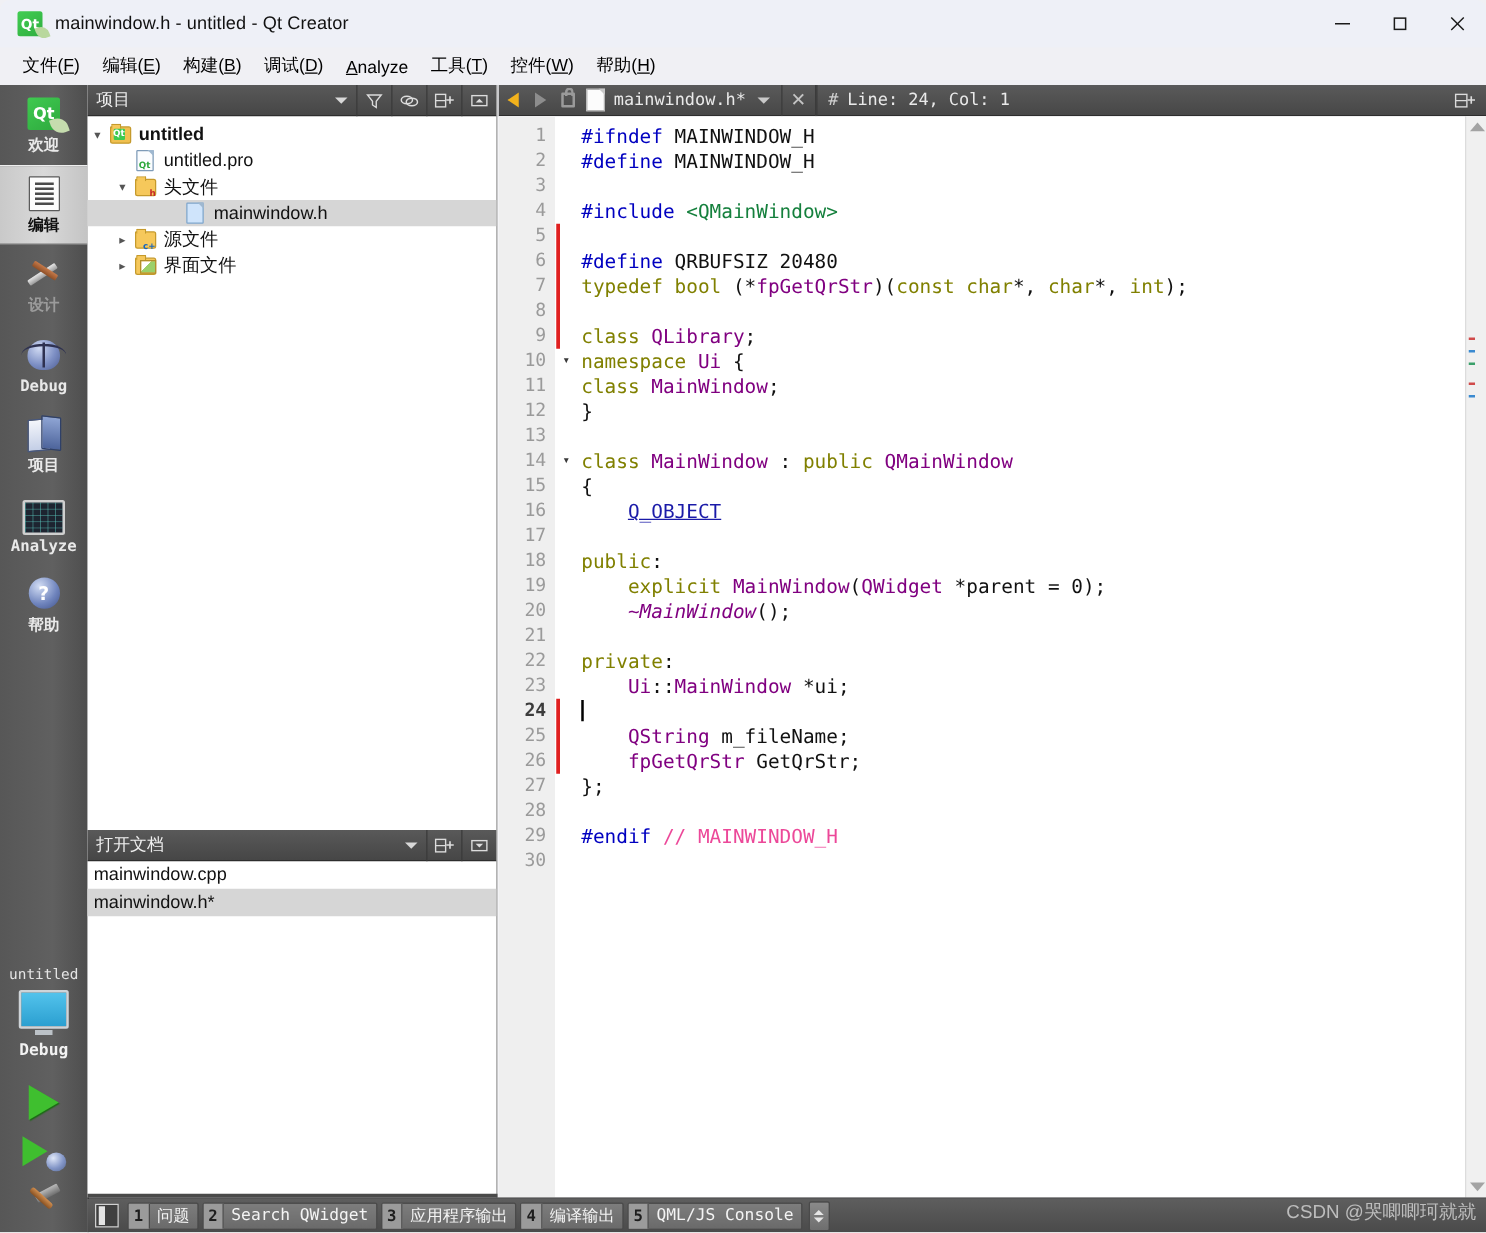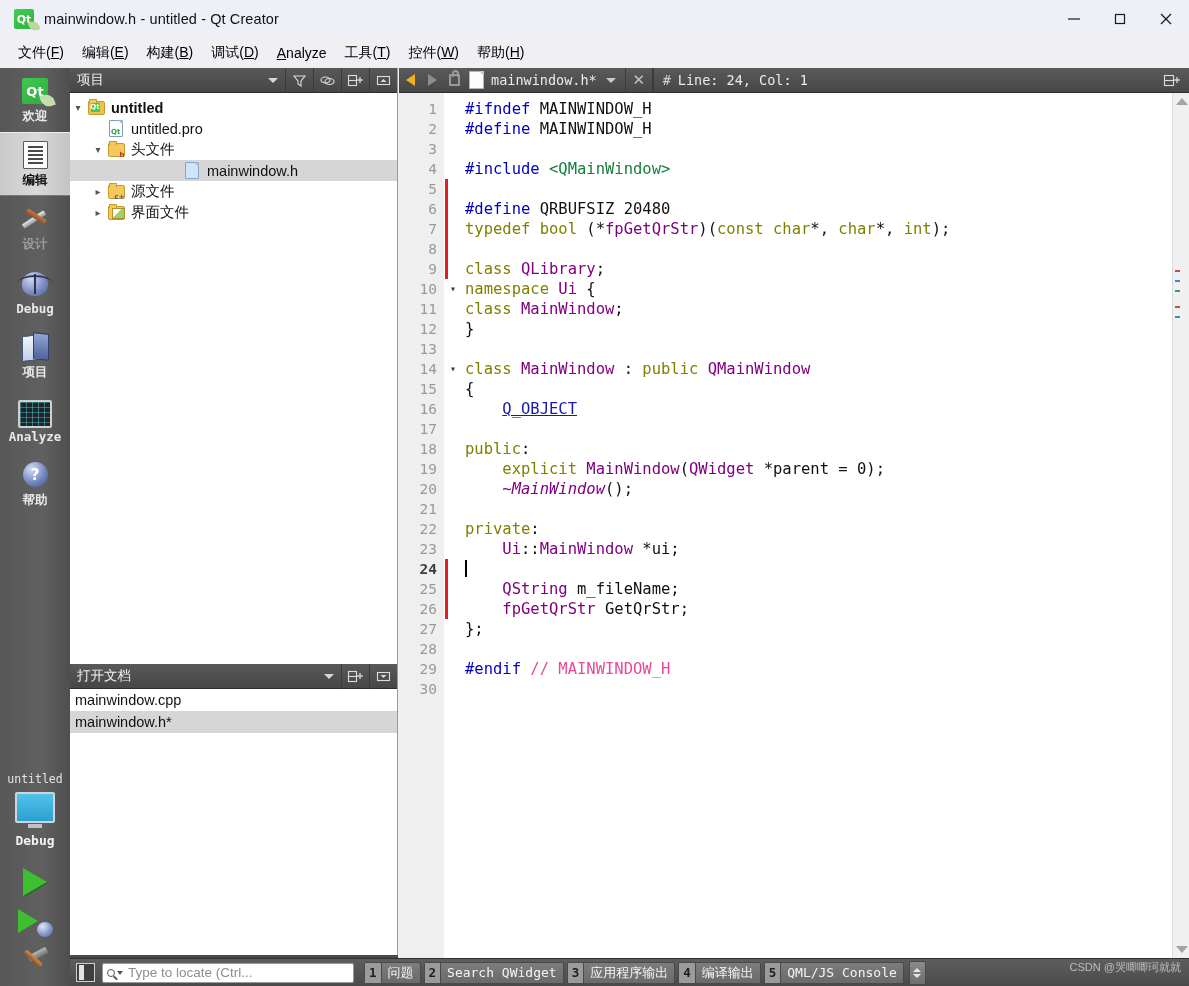--- a/index.html
+++ b/index.html
@@ -489,21 +489,21 @@
     margin-left: 2px;
   }
   .out-spin i {
     width: 0; height: 0; border-left: 4px solid transparent; border-right: 4px solid transparent;
   }
   .out-spin i.u { border-bottom: 4px solid #e6e6e6; margin-bottom: 2px; }
   .out-spin i.d { border-top: 4px solid #e6e6e6; }
 
   .watermark {
     position: absolute; right: 8px; top: 960px;
-    color: #cfcfcf; font-size: 11px; opacity: .85;
+    color: #cfcfcf; font-size: 15px; opacity: .85;
     font-family: "Liberation Sans", sans-serif; pointer-events: none;
   }
 
   
   .dock-bottom-edge {
     position: absolute; left: 70px; top: 955px; width: 328px; height: 3px;
     background: #4a4a4a;
   }
 </style>
 </head>
@@ -666,21 +666,21 @@
       </div>
       <div class="tree-row" style="padding-left:20px">
         <span class="tw-arrow">▾</span>
         <span class="tw-icon">
             <span class="folder">
               <span class="tag" style="color:#c62828">h</span>
             </span>
           </span>
         <span class="tree-label">头文件</span>
       </div>
-      <div class="tree-row selected" style="padding-left:112px">
+      <div class="tree-row selected" style="padding-left:76px">
         <span class="tw-icon">
             <span class="filedoc blue"></span>
           </span>
         <span class="tree-label">mainwindow.h</span>
       </div>
       <div class="tree-row" style="padding-left:20px">
         <span class="tw-arrow">▸</span>
         <span class="tw-icon">
             <span class="folder">
               <span class="tag" style="color:#1565c0">c+</span>
@@ -779,25 +779,20 @@
       <div class="vs-mark" style="top:196px;background:#d04a4a"></div>
       <div class="vs-mark" style="top:206px;background:#3a8ad0"></div>
     </div>
     <div class="vs-down" style="position:absolute;bottom:0;">
         <i></i>
       </div>
   </div>
 
   <div class="statusbar">
     <span class="sb-toggle"></span>
-    <span class="locate">
-      <i class="mag"></i>
-      <i class="mag-dd"></i>
-      <span class="locate-ph">Type to locate (Ctrl...</span>
-    </span>
     <span class="out-tab">
       <span class="out-num">1</span>
       <span class="out-label">问题</span>
     </span>
     <span class="out-tab">
       <span class="out-num">2</span>
       <span class="out-label">Search QWidget</span>
     </span>
     <span class="out-tab">
       <span class="out-num">3</span>

